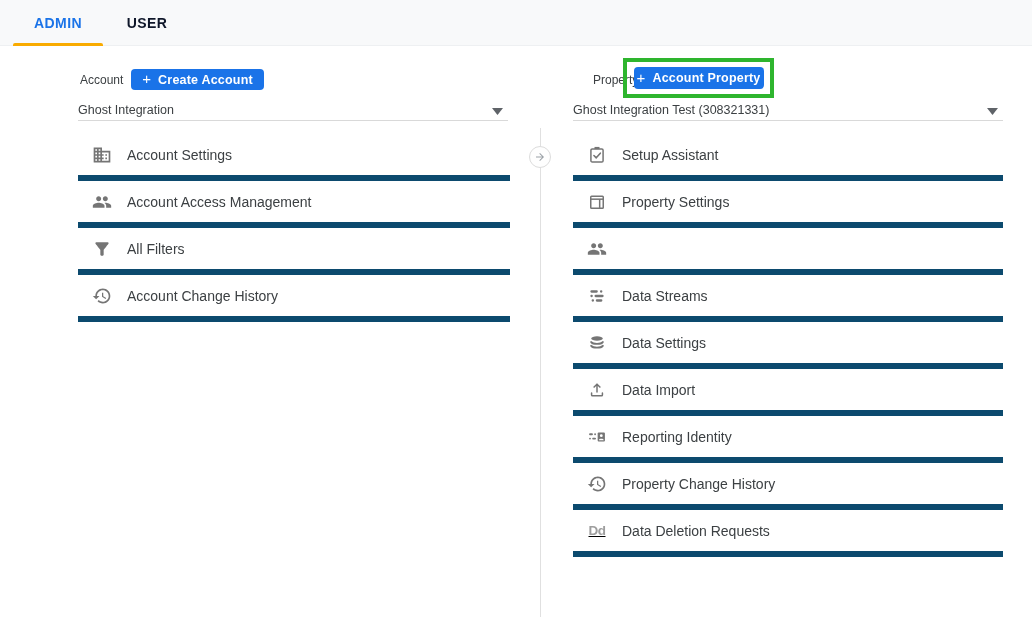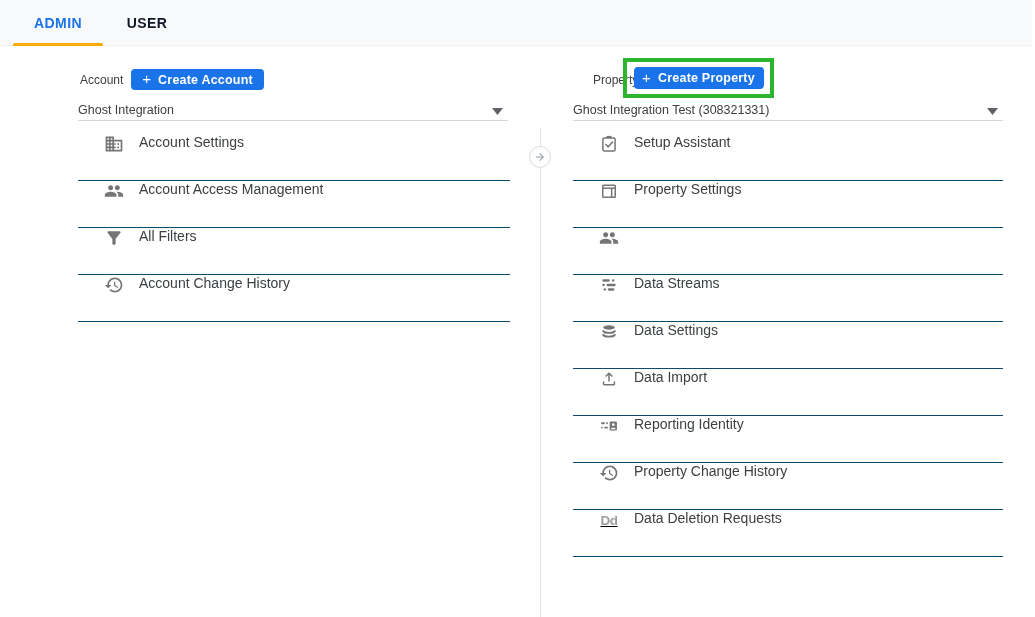--- a/index.html
+++ b/index.html
@@ -33,23 +33,23 @@
 
   
   .selector { position:absolute; height:22px; border-bottom:1px solid #d9d9d9;
               display:flex; align-items:center; cursor:pointer; }
   .selector .sel-text { font-size:12.5px; color:#3c4043; white-space:nowrap;
                         overflow:hidden; text-overflow:ellipsis; flex:1; }
   .selector .caret { flex:none; margin-right:5px; }
 
   
   .menu { position:absolute; }
-  .menu-item { height:47px; display:flex; align-items:flex-start;
-               border-bottom:1px solid #0c4a6e; cursor:pointer; }
-  .menu-item .ic { width:20px; height:20px; margin-left:26px; flex:none;
+  .menu-item { height:47px; display:flex; align-items:center;
+               border-bottom:6px solid #0c4a6e; cursor:pointer; }
+  .menu-item .ic { width:20px; height:20px; margin-left:14px; flex:none;
                    display:flex; align-items:center; justify-content:center;text-decoration:underline; }
   .menu-item .lbl { margin-left:15px; font-size:14px; color:#3c4043; }
   .dd-glyph { font-weight:700; font-size:13.5px; color:#9e9e9e; letter-spacing:-.5px; }
 
   
   .v-divider { position:absolute; left:540px; top:128px; width:1px; height:489px;
                background:#e0e0e0; }
   .nav-toggle { position:absolute; left:529px; top:146px; width:22px; height:22px;
                 border-radius:50%; background:#fefefe; border:1px solid #dcdcdc;
                 display:flex; align-items:center; justify-content:center; cursor:pointer; }
@@ -128,21 +128,21 @@
   <div class="nav-toggle">
     <svg width="12" height="12" viewBox="0 0 24 24">
         <path d="M12 4l-1.41 1.41L16.17 11H4v2h12.17l-5.58 5.59L12 20l8-8z" fill="#9aa0a6"></path>
       </svg>
   </div>
 
   <div class="col-label" style="left:574px; top:73px;margin-left:19px;">Property</div>
   <div class="highlight-box">
     <button class="btn">
       <span class="plus">+</span>
-      <span>Create Property</span>
+      <span>Account Property</span>
     </button>
   </div>
 
   <div class="selector" style="left:573px; top:99px; width:430px;">
     <span class="sel-text">Ghost Integration Test (308321331)</span>
     <span class="caret">
       <svg width="11" height="7" viewBox="0 0 11 7">
           <path d="M0 0h11L5.5 7z" fill="#5f6368"></path>
         </svg>
     </span>

